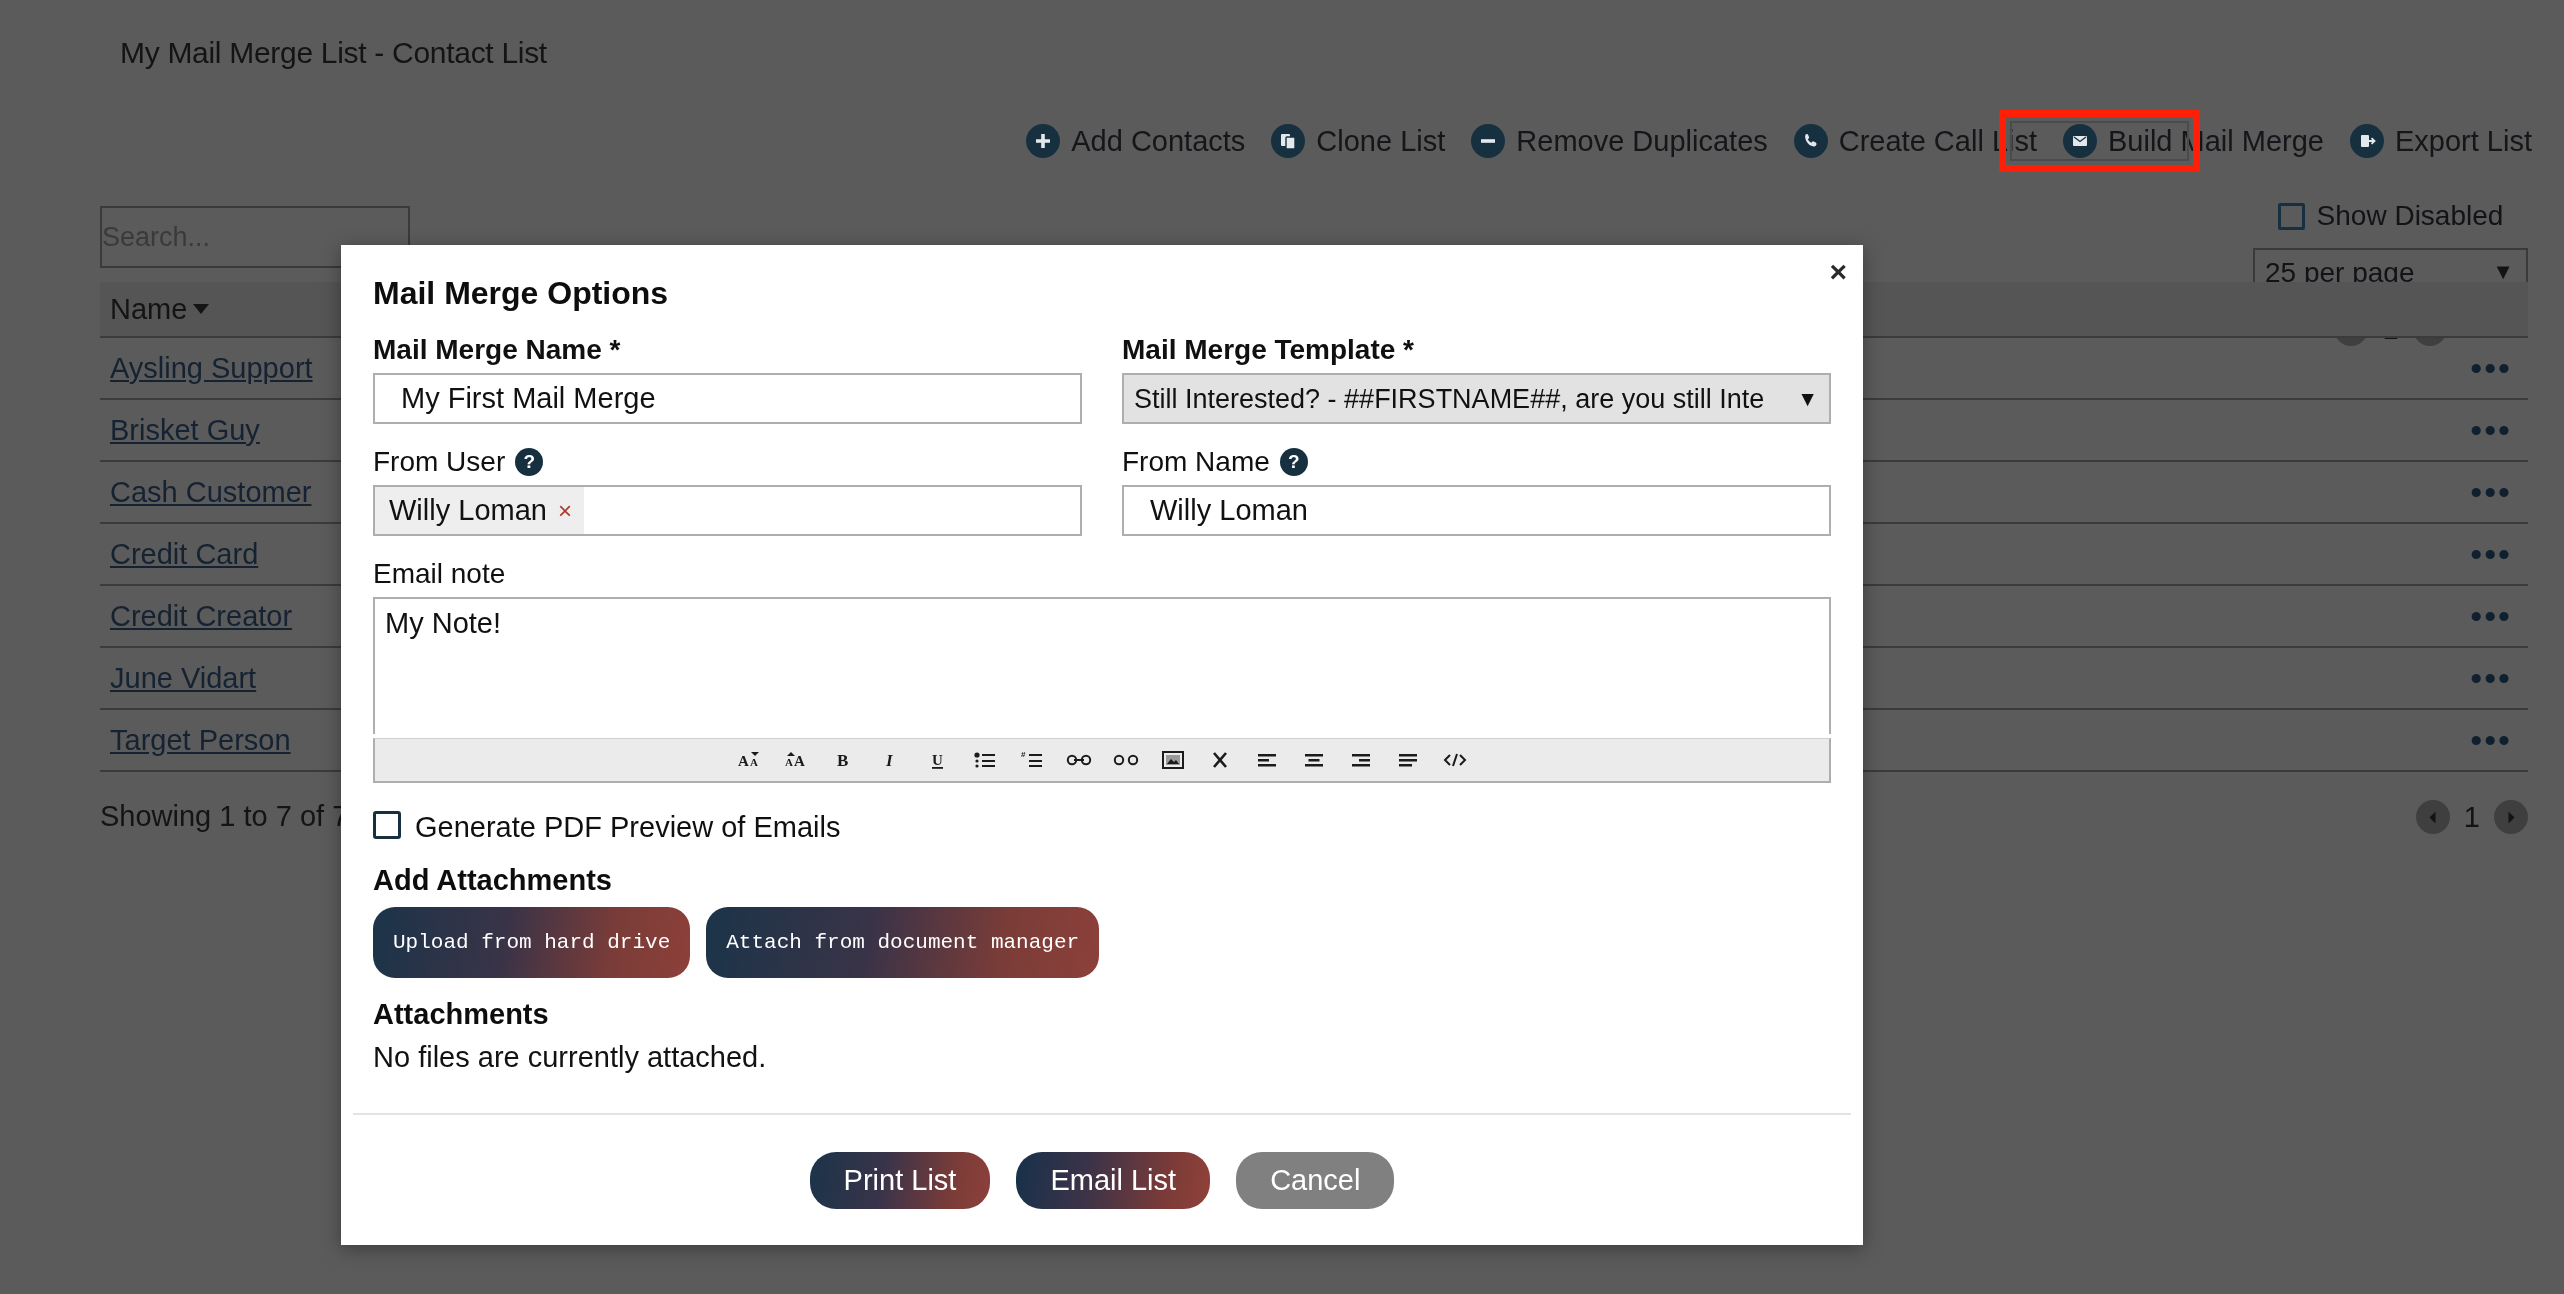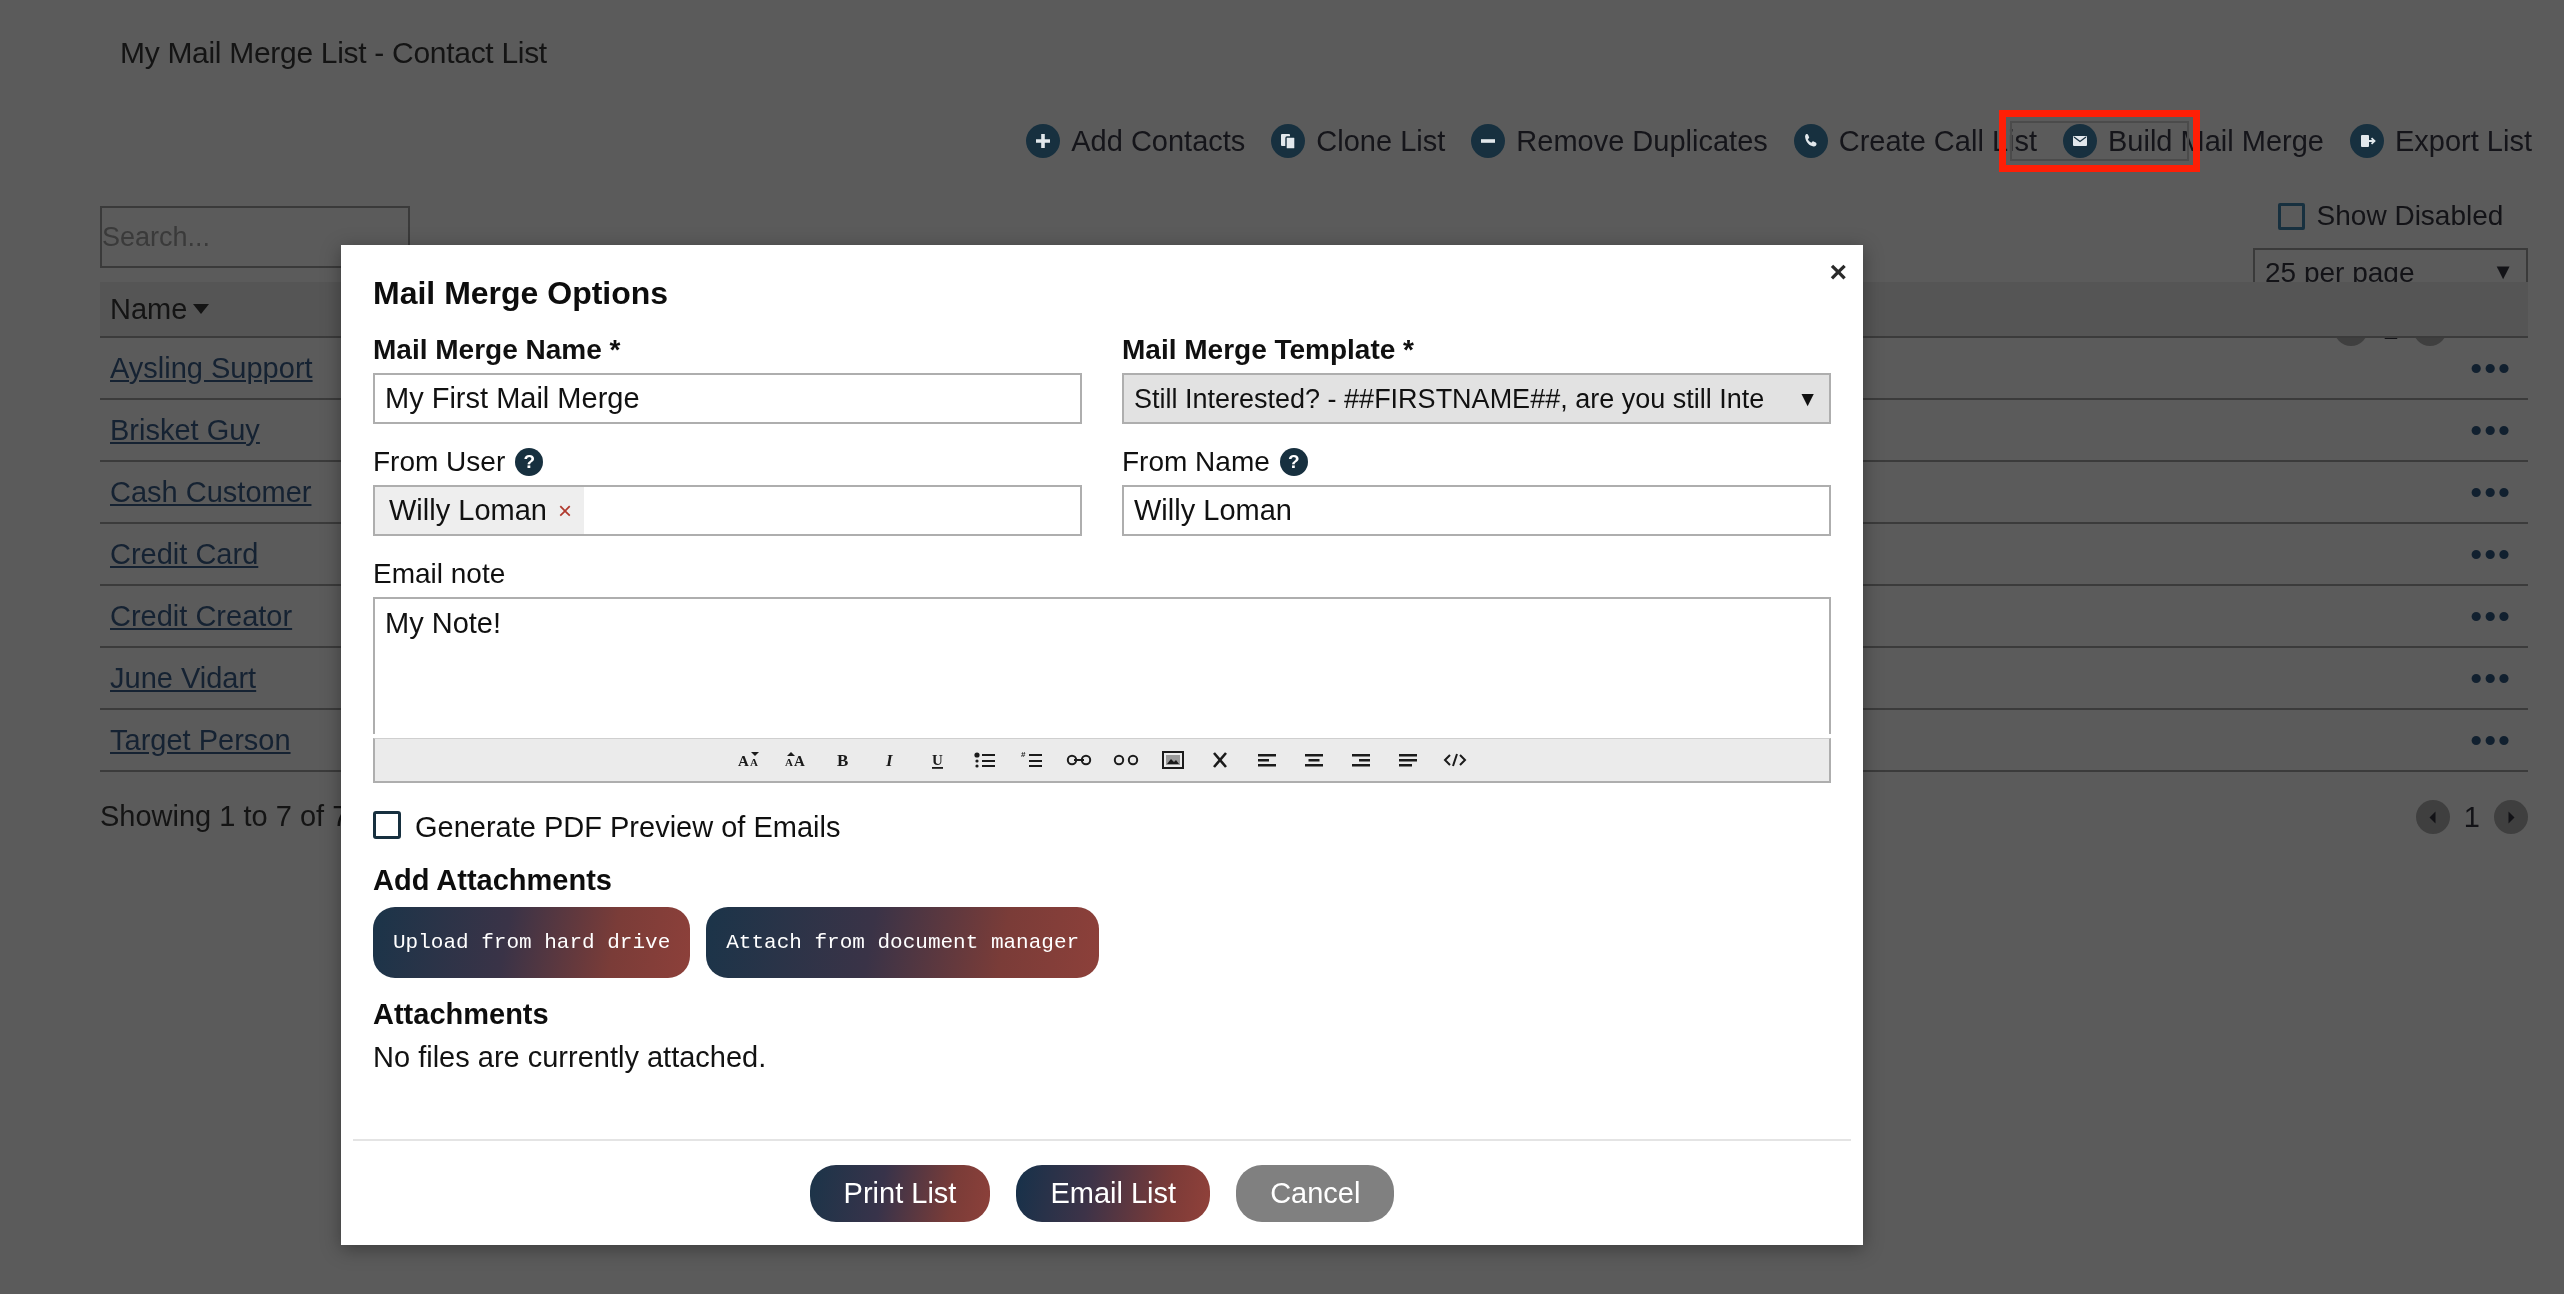--- a/index.html
+++ b/index.html
@@ -146,21 +146,21 @@
   .help-icon {
     width: 28px; height: 28px; border-radius: 50%;
     background: #17303f; color: #fff;
     font-size: 19px; font-weight: bold;
     display: inline-flex; align-items: center; justify-content: center;
     cursor: pointer; flex: none;
   }
   .txt-input {
     width: 100%; height: 51px;
     border: 2px solid #aeaeae; background: #fff;
-    font-size: 29px; color: #111; padding: 0 10px;
+    font-size: 29px; color: #111; padding: 0 26px;
     font-family: "Liberation Sans", sans-serif;
   }
   .sel-input {
     width: 100%; height: 51px;
     border: 2px solid #aeaeae; background: #e2e2e2;
     font-size: 27px; color: #111; padding: 0 34px 0 10px;
     font-family: "Liberation Sans", sans-serif;
     -webkit-appearance: none; appearance: none;
     text-overflow: ellipsis; white-space: nowrap; overflow: hidden;
   }
@@ -203,21 +203,21 @@
   .pill {
     border: none; border-radius: 22px; color: #fff;
     font-size: 21px; padding: 24px 20px; cursor: pointer;
     background: linear-gradient(100deg, #1b3449 0%, #3a3347 42%, #7a3c38 75%, #8d403a 100%);
     font-family: Liberation Mono, monospace;
   }
   .att-none { font-size: 29px; color: #121212; margin-top: 2px; }
 
   .modal-footer {
     position: absolute; left: 12px; right: 12px; bottom: 0;
-    border-top: 2px solid #e4e4e4; height: 106px;
+    border-top: 2px solid #e4e4e4; height: 132px;
     display: flex; align-items: center; justify-content: center; gap: 26px;
   }
   .btn-big {
     border: none; border-radius: 26px; color: #fff;
     font-size: 29px; padding: 12px 34px; cursor: pointer; min-width: 170px;
     font-family: "Liberation Sans", sans-serif;
     background: linear-gradient(100deg, #1b3449 0%, #38334a 40%, #7a3c38 78%, #8d403a 100%);
   }
   .btn-big.email { background: linear-gradient(100deg, #16314a 0%, #3d3348 38%, #7c3b38 78%, #91413a 100%); }
   .btn-big.cancel { background: #808080; min-width: 140px; }

